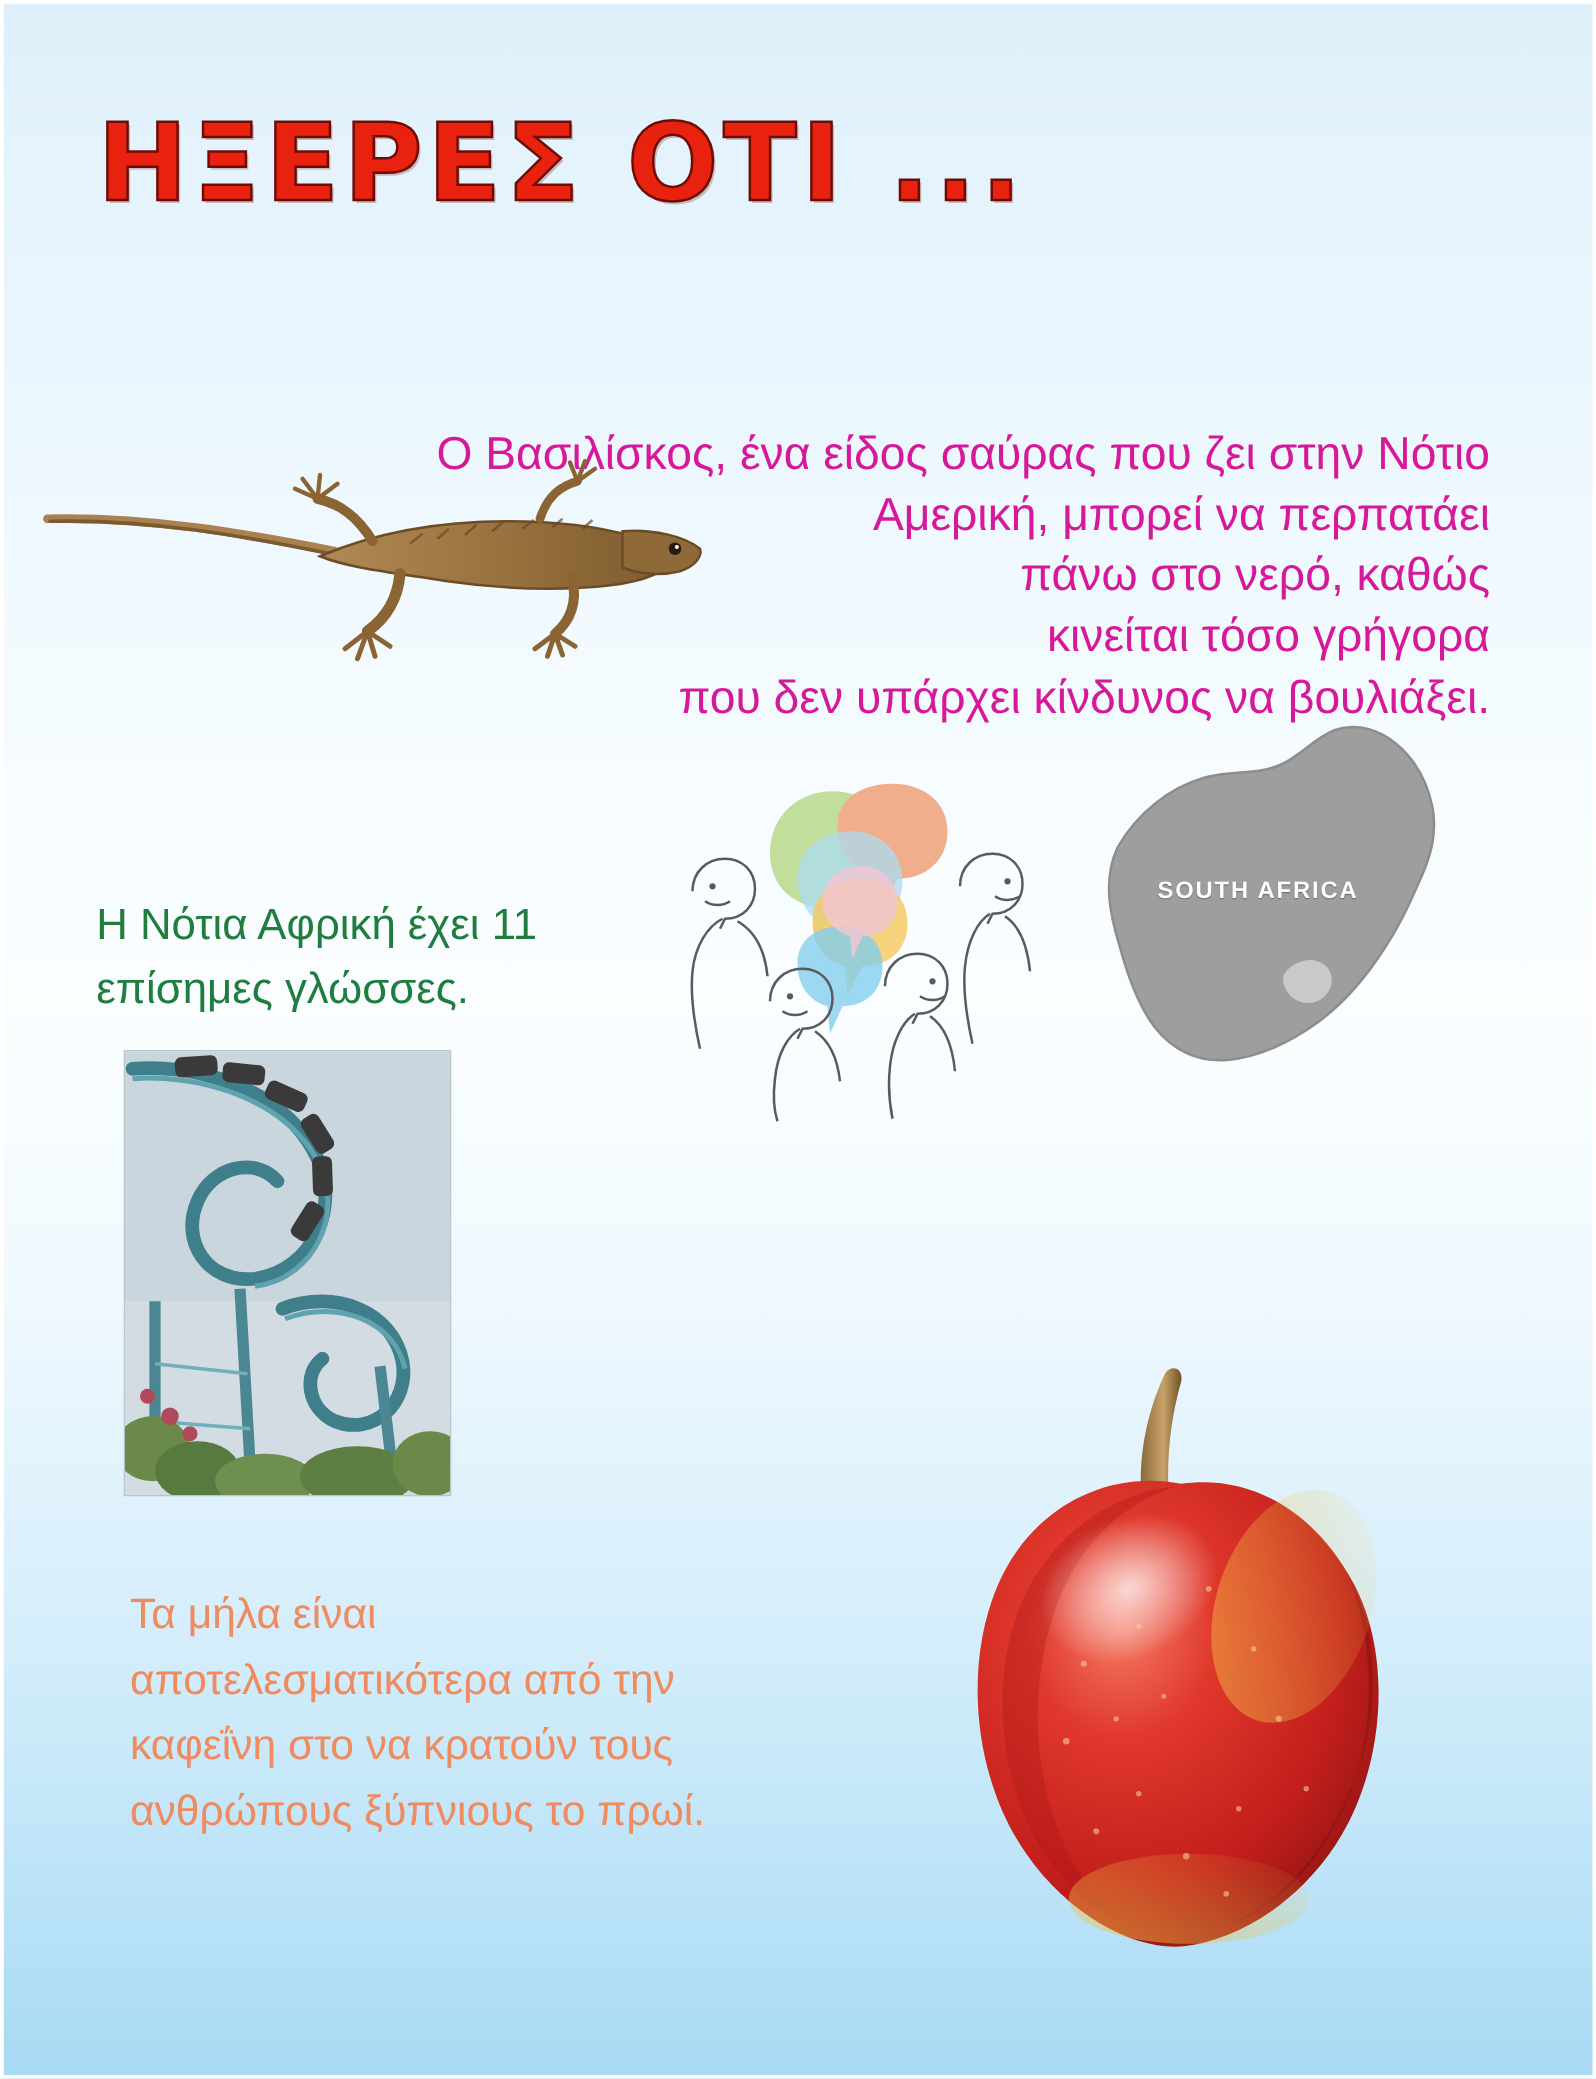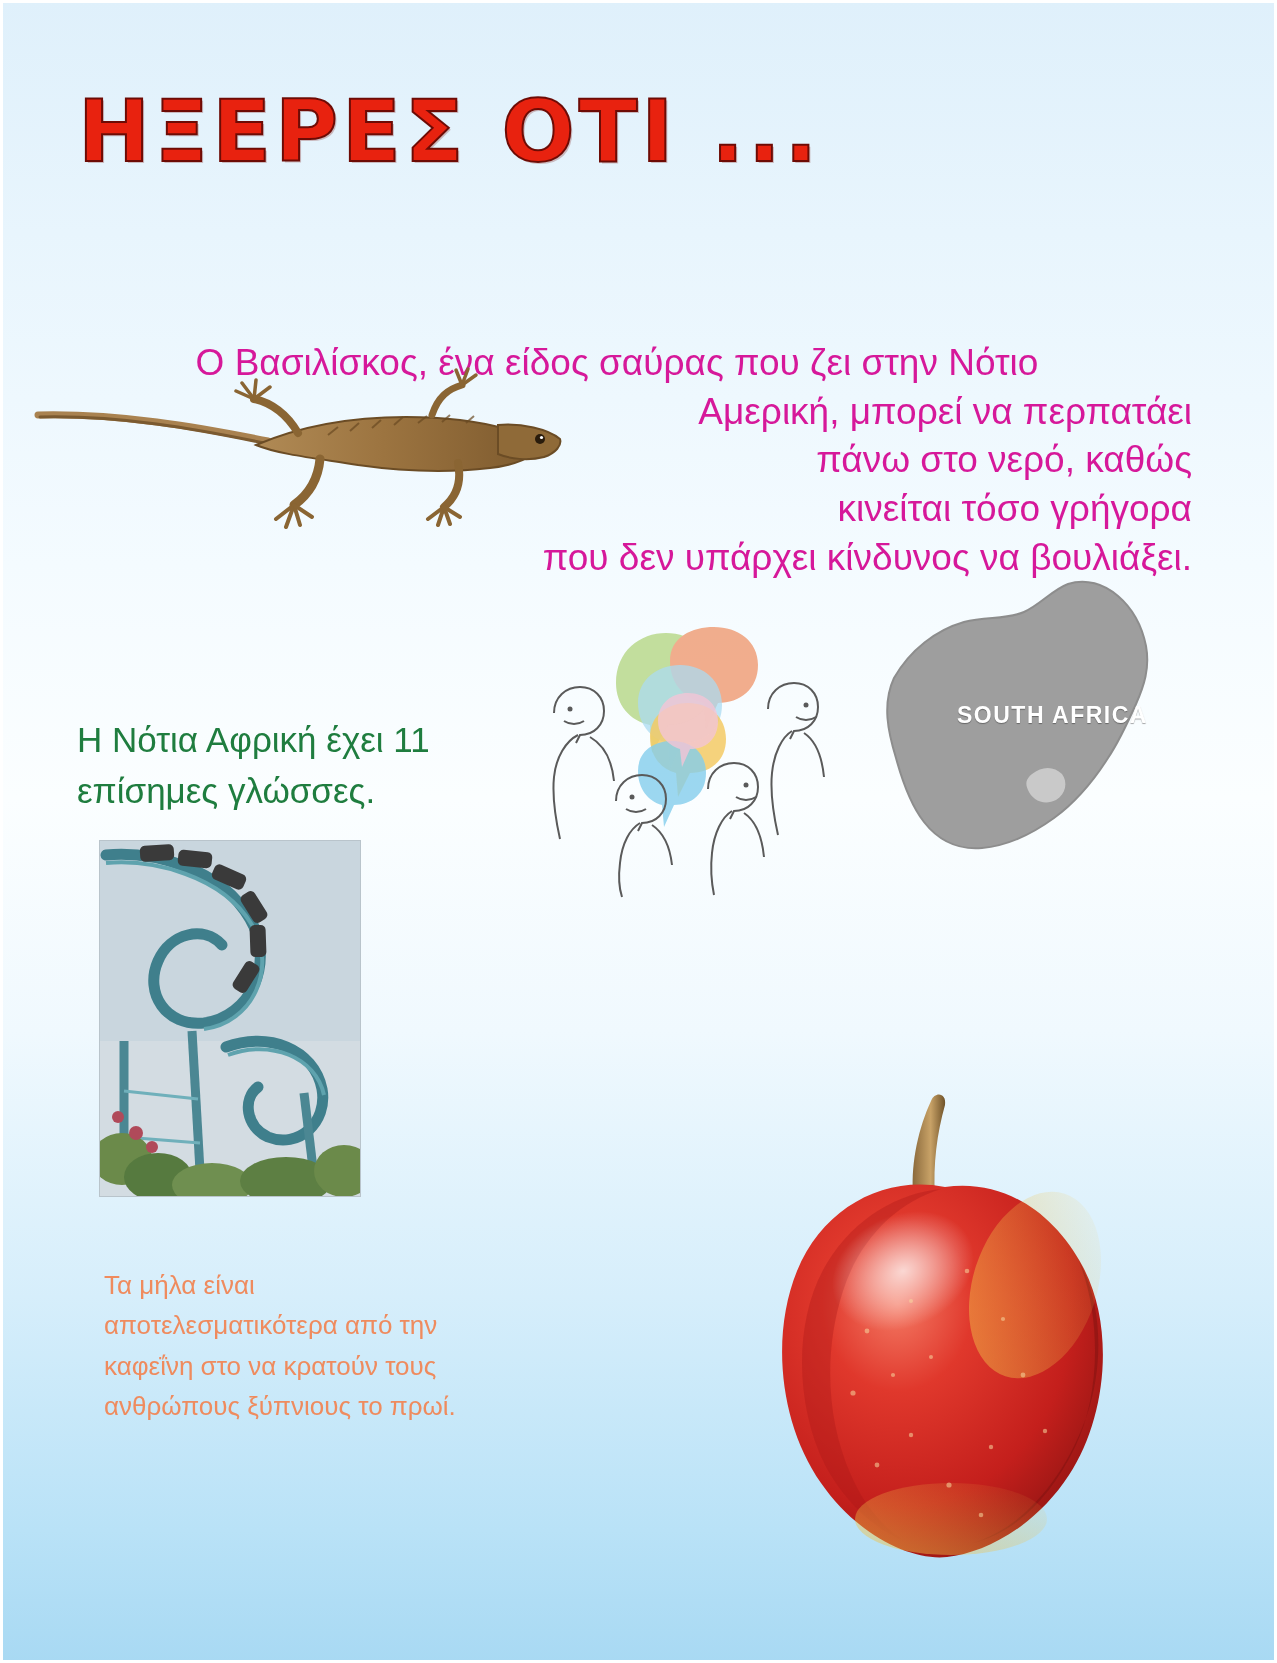--- a/index.html
+++ b/index.html
@@ -58,21 +58,21 @@
 
   #fact-lizard-text {
     left: 42px;
     top: 290px;
     width: 1150px;
     font-size: 37px;
     line-height: 1.32;
     color: #d6189a;
     text-align: right;
   }
-  #fact-lizard-text .l1 { display: block; text-align: center; }
+  #fact-lizard-text .l1 { display: block; text-align: right; }
 
   #fact-africa-text {
     left: 58px;
     top: 715px;
     width: 470px;
     font-size: 35px;
     line-height: 1.45;
     color: #1f7d3f;
     margin-left: 19px;
   }
@@ -83,21 +83,21 @@
     width: 620px;
     font-size: 34px;
     line-height: 1.5;
     color: #1a8fd6;
   }
 
   #fact-apple-text {
     left: 104px;
     top: 1265px;
     width: 660px;
-    font-size: 26px;
+    font-size: 34px;
     line-height: 1.55;
     color: #ef8b5e;
   }
 
   
   .lizard {
     position: absolute;
     left: 28px;
     top: 355px;
     width: 540px;
@@ -111,25 +111,24 @@
     top: 560px;
     width: 330px;
     height: 320px;
   }
   .map-label {
     position: absolute;
     left: 90px;
     top: 142px;
     font-family: "Liberation Sans", sans-serif;
     font-weight: bold;
-    font-size: 23px;
+    font-size: 19px;
     letter-spacing: 1.5px;
     color: #ffffff;
     text-shadow: 0 1px 1px rgba(0,0,0,0.35);
-    margin-left: 31px;
   }
 
   
   .people {
     position: absolute;
     left: 520px;
     top: 625px;
     width: 330px;
     height: 275px;
   }

